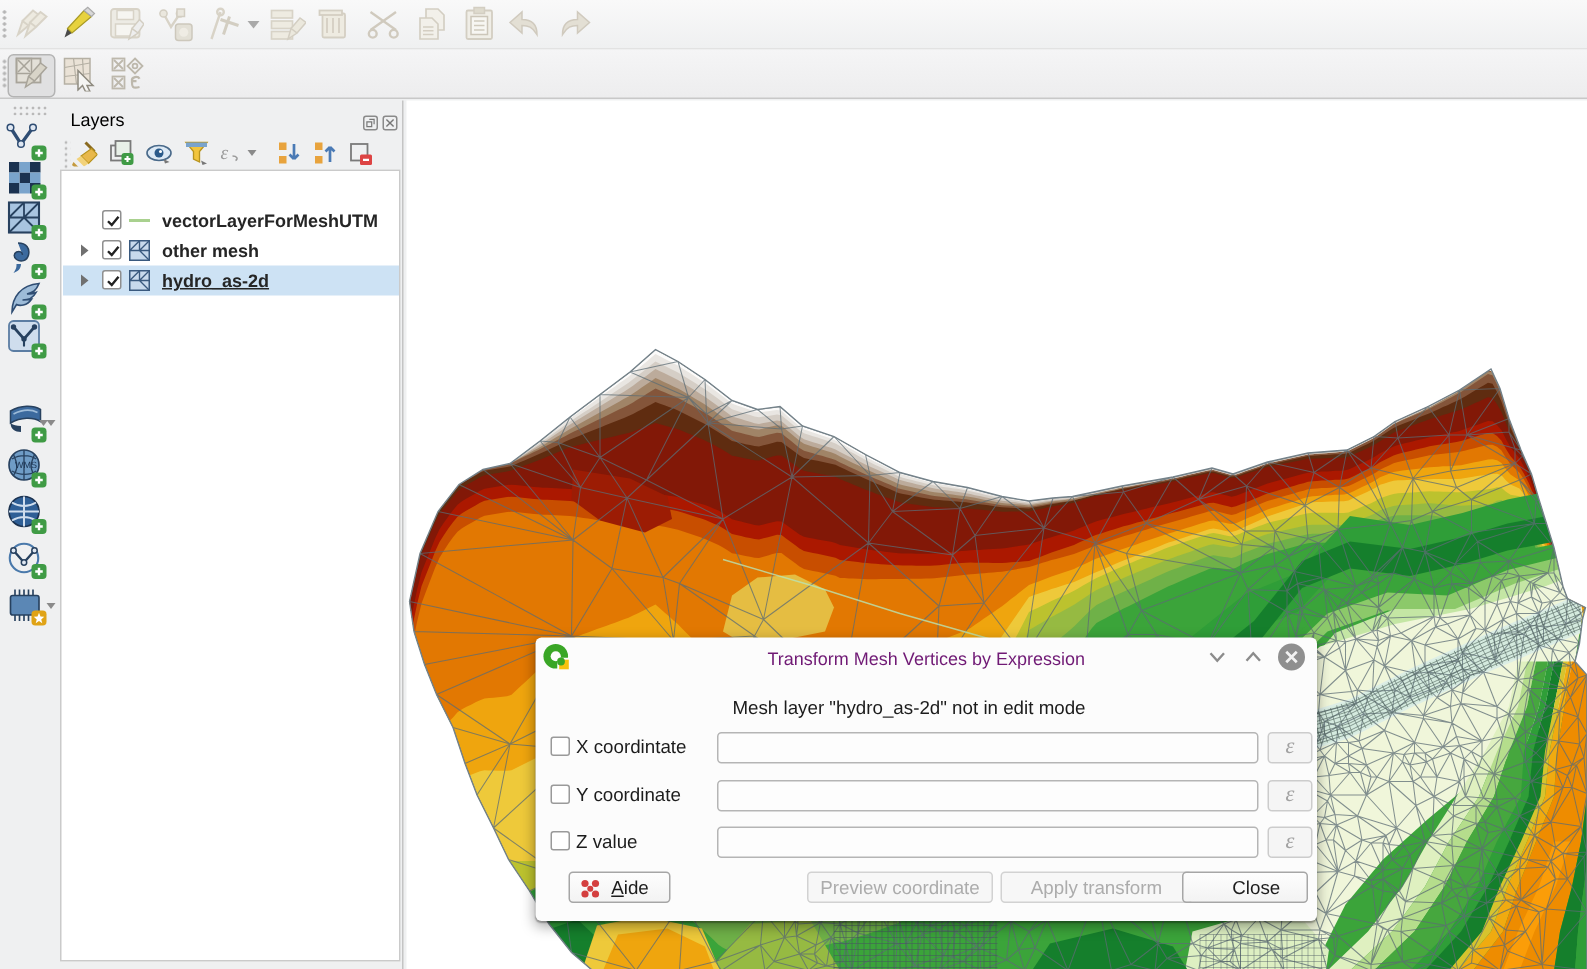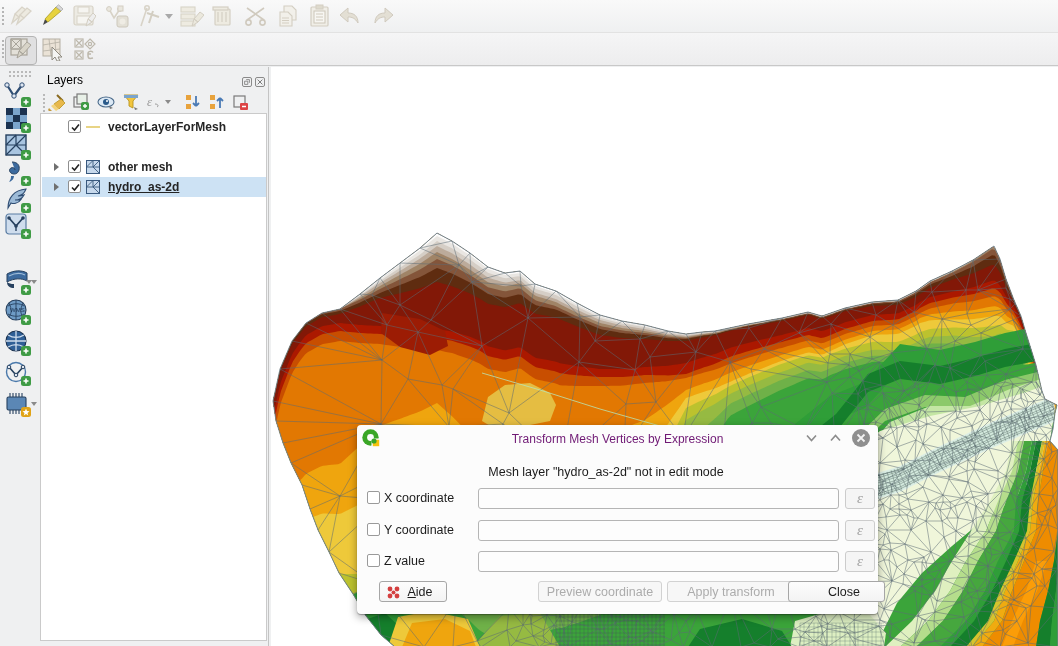--- a/index.html
+++ b/index.html
@@ -360,28 +360,28 @@
           </g>
           <path d="M12 15 V5 M12 5 L9 8 M12 5 L15 8" stroke="#4a7ab5" stroke-width="1.8" fill="none"></path>
         </svg>
 <svg style="position:absolute;left:191px;top:2px" width="18" height="18" viewBox="0 0 18 18">
           <rect x="3" y="3" width="11" height="11" fill="none" stroke="#7a7a7a" stroke-width="1.2"></rect>
           <rect x="9" y="10" width="8" height="7" rx="1" fill="#d44"></rect>
           <path d="M11 13.5 H15" stroke="#fff" stroke-width="1.5"></path>
         </svg>
       </div>
  <div id="plist">
-   <div class="lrow" style="top:3px">
+   <div class="lrow" style="top:23px">
      <span class="cb">
             <svg width="13" height="13" viewBox="0 0 13 13">
               <path d="M3 6.5 L5.5 9 L10 3.5" fill="none" stroke="#222" stroke-width="1.6"></path>
             </svg>
           </span>
-     <span class="lsym" style="background:#e8d485"></span>
-     <span class="ltext">vectorLayerForMesh</span>
+     <span class="lsym" style="background:#a9d18f"></span>
+     <span class="ltext">vectorLayerForMeshUTM</span>
    </div>
    <div class="lrow" style="top:43px">
      <span class="arrow"></span>
      <span class="cb">
             <svg width="13" height="13" viewBox="0 0 13 13">
               <path d="M3 6.5 L5.5 9 L10 3.5" fill="none" stroke="#222" stroke-width="1.6"></path>
             </svg>
           </span>
      <svg class="msym" viewBox="0 0 14 14">
             <rect x="0.5" y="0.5" width="13" height="13" fill="#c7d9ec" stroke="#39597e"></rect>
@@ -489,21 +489,21 @@
           <path d="M2 7.5 L6.5 2.5 L11 7.5" fill="none" stroke="#8c8c8c" stroke-width="1.6"></path>
         </svg>
    <svg style="position:absolute;left:494px;top:3px" width="20" height="20" viewBox="0 0 20 20">
      <circle cx="10" cy="10" r="9" fill="#8f8f8f"></circle>
      <path d="M6.5 6.5 L13.5 13.5 M13.5 6.5 L6.5 13.5" stroke="#f2f2f2" stroke-width="1.8"></path>
    </svg>
  </div>
  <div id="dmsg">Mesh layer "hydro_as-2d" not in edit mode</div>
  <div class="drow" style="top:63px">
    <span class="dcb"></span>
-        <span class="dlabel">X coordinate</span>
+        <span class="dlabel">X coordintate</span>
    <span class="dfield"></span>
         <span class="ebtn">ε</span>
  </div>
  <div class="drow" style="top:95px">
    <span class="dcb"></span>
         <span class="dlabel">Y coordinate</span>
    <span class="dfield"></span>
         <span class="ebtn">ε</span>
  </div>
  <div class="drow" style="top:126px">
@@ -519,15 +519,15 @@
             <circle cx="11" cy="4" r="2.4"></circle>
             <circle cx="4" cy="11" r="2.4"></circle>
             <circle cx="11" cy="11" r="2.4"></circle>
             <circle cx="7.5" cy="7.5" r="2"></circle>
           </g>
    </svg>
    <span style="margin-left:14px"><u>A</u>ide</span>
  </div>
  <div class="btn dis" style="left:181px;top:156px;width:124px;line-height:20px;">Preview coordinate</div>
  <div class="btn dis" style="left:310px;top:156px;width:128px;line-height:20px;">Apply transform</div>
- <div class="btn en" style="left:431px;top:156px;width:97px;line-height:20px;padding-left:15px;">Close</div>
+ <div class="btn en" style="left:431px;top:156px;width:84px;line-height:20px;padding-left:15px;">Close</div>
 </div>
 
 </div>
 </body></html>

